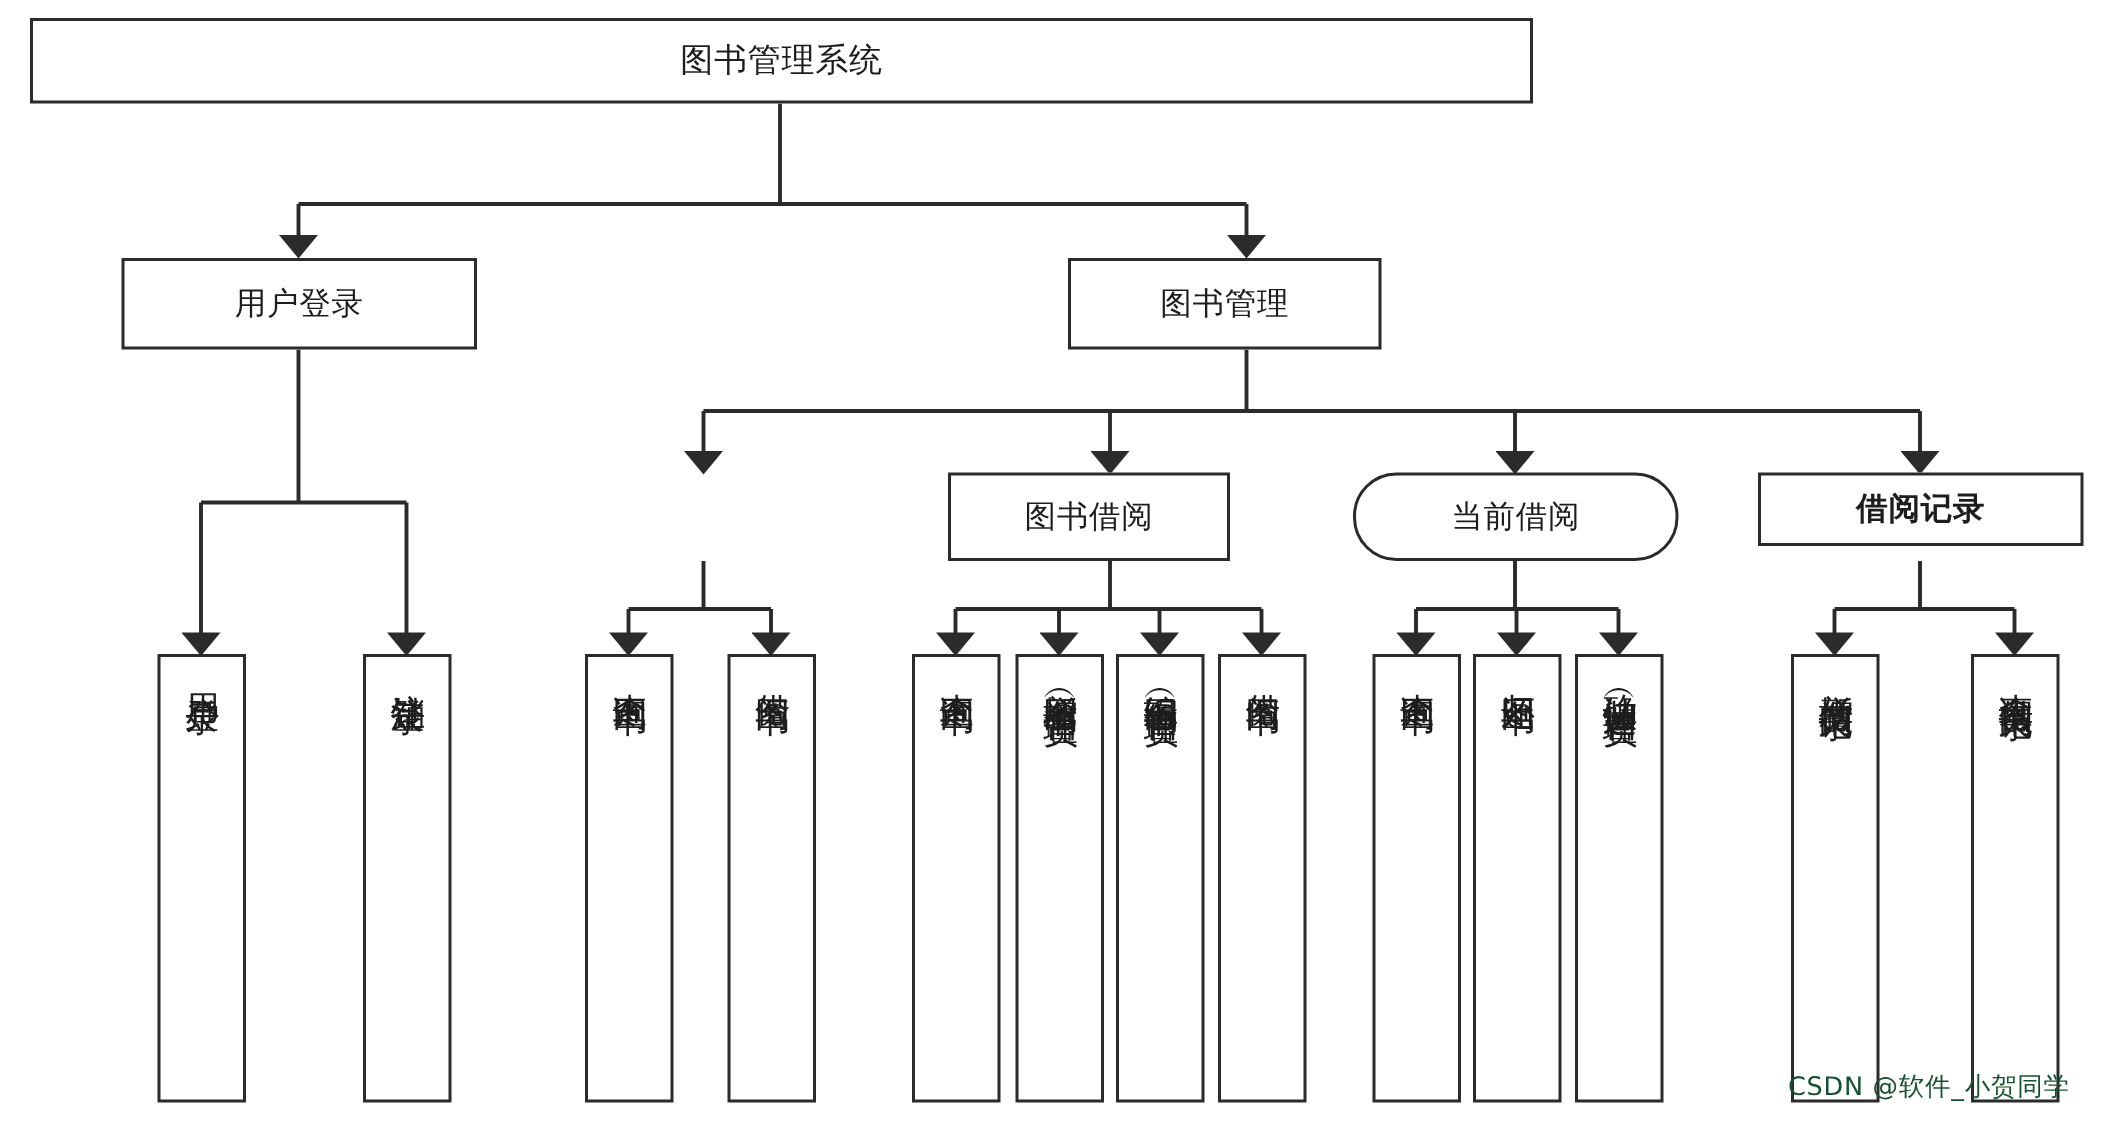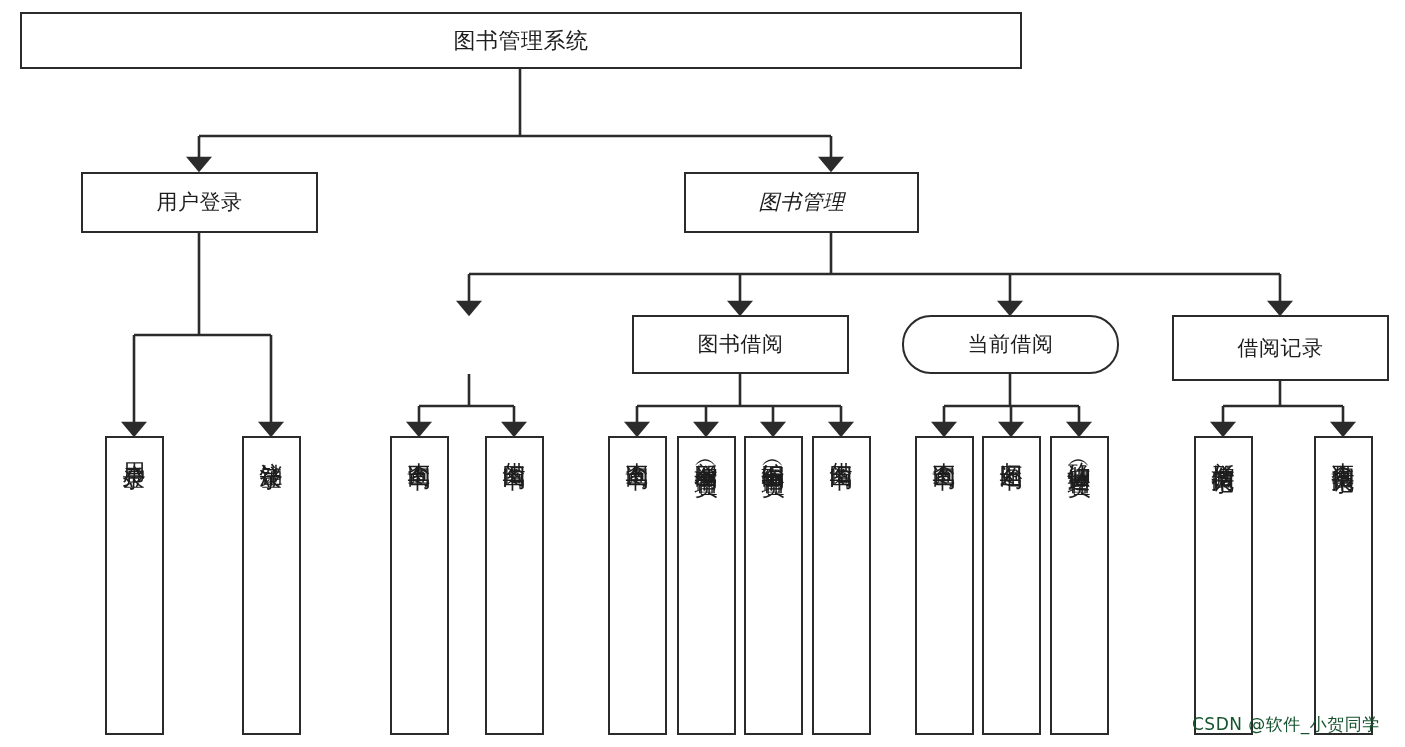--- a/index.html
+++ b/index.html
@@ -128,31 +128,31 @@
     </g>
   </svg>
 
   <div class="node root horizontal" style="left:20px; top:12px; width:1002px; height:57px;">
     <span class="label">图书管理系统</span>
   </div>
 
   <div class="node horizontal" style="left:81px; top:172px; width:237px; height:61px;">
     <span class="label">用户登录</span>
   </div>
-  <div class="node horizontal" style="left:684px; top:172px; width:235px; height:61px;font-style:italic;">
+  <div class="node horizontal" style="left:712px; top:172px; width:209px; height:61px;">
     <span class="label">图书管理</span>
   </div>
 
-  <div class="node horizontal" style="left:632px; top:315px; width:217px; height:59px;">
+  <div class="node horizontal" style="left:632px; top:315px; width:188px; height:59px;">
     <span class="label">图书借阅</span>
   </div>
   <div class="node horizontal" style="left:902px; top:315px; width:217px; height:59px;border-radius:29px;">
     <span class="label">当前借阅</span>
   </div>
-  <div class="node horizontal" style="left:1172px; top:315px; width:217px; height:66px;">
+  <div class="node horizontal" style="left:1172px; top:315px; width:217px; height:49px;font-weight:bold;">
     <span class="label">借阅记录</span>
   </div>
 
   <div class="node vertical" style="left:105px; top:436px; width:59px; height:299px;">
     <span class="label">用户登录</span>
   </div>
   <div class="node vertical" style="left:242px; top:436px; width:59px; height:299px;">
     <span class="label">注销登录</span>
   </div>
 

